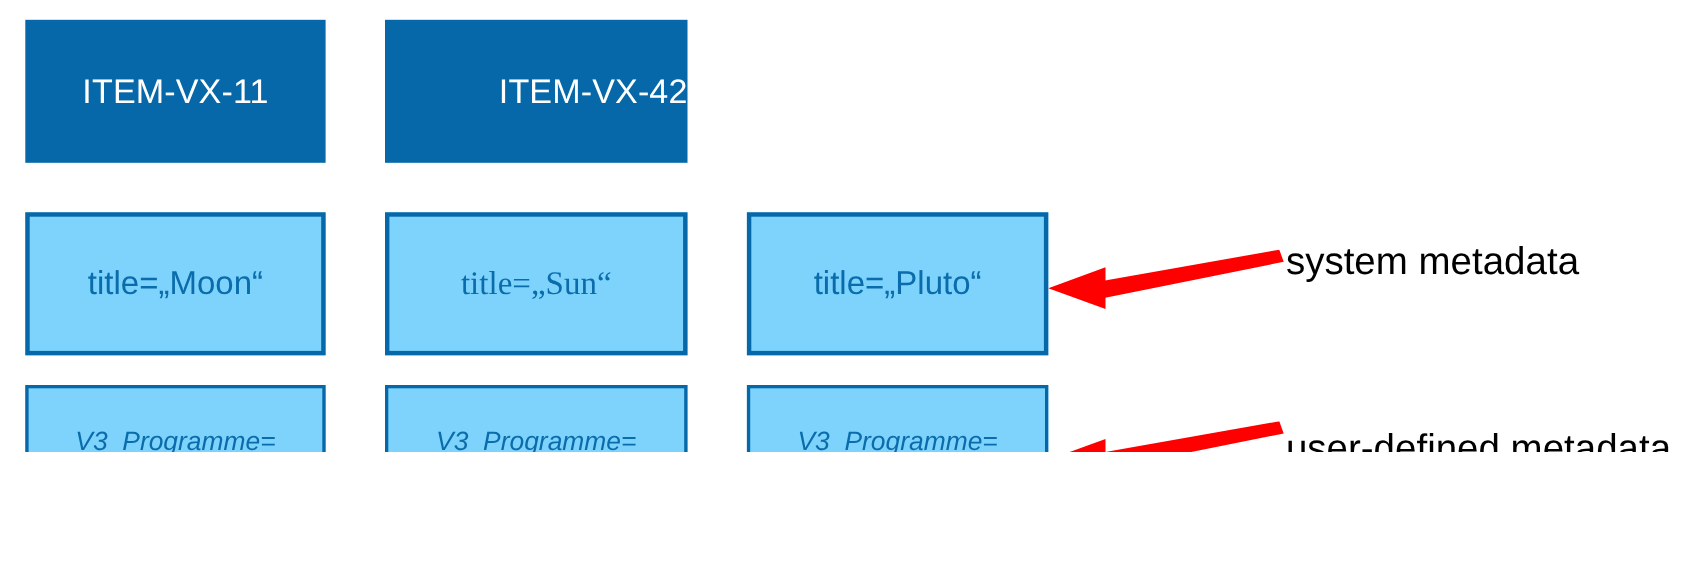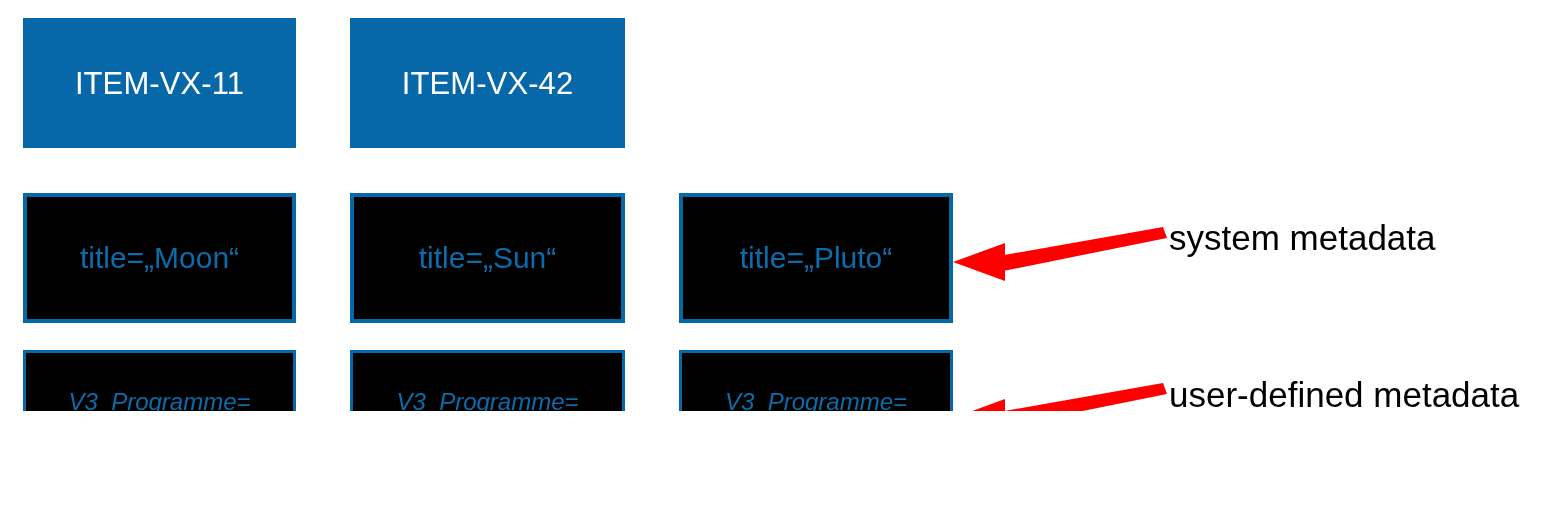--- a/index.html
+++ b/index.html
@@ -37,21 +37,21 @@
     font-size: 31px;
     font-weight: 400;
     letter-spacing: 0.1px;
     line-height: 1;
     white-space: nowrap;
   }
 
   
   .meta-box {
     position: absolute;
-    background: #000000;
+    background: #7dd3fc;
     border: 4px solid #0668a8;
     box-sizing: border-box;
     display: flex;
     align-items: center;
     justify-content: center;
     text-align: center;
   }
   .meta-box.system-row {
     top: 193px;
     height: 130px;
@@ -87,45 +87,45 @@
 
   .callout-label {
     position: absolute;
     left: 1156px;
     color: #000000;
     font-size: 35px;
     line-height: 1;
     white-space: nowrap;
   }
   .callout-label.label-system { top: 220px; }
-  .callout-label.label-user   { top: 377px; text-align: right; }
+  .callout-label.label-user   { top: 390px; text-align: right; }
 </style>
 </head>
 <body>
 
 <div id="canvas">
 
   <div class="item-header" style="left:10px; width:273px;">
     <span class="item-header-label">ITEM-VX-11</span>
   </div>
 
   <div class="meta-box system-row" style="left:10px; width:273px;">
     <span class="meta-text">title=„Moon“</span>
   </div>
 
   <div class="meta-box user-row" style="left:10px; width:273px;">
     <span class="meta-text">V3_Programme=
 „The Universe“</span>
   </div>
 
-  <div class="item-header" style="left:337px; width:275px;">
+  <div class="item-header" style="left:337px; width:275px;justify-content:flex-end;">
     <span class="item-header-label">ITEM-VX-42</span>
   </div>
 
-  <div class="meta-box system-row" style="left:337px; width:275px;">
+  <div class="meta-box system-row" style="left:337px; width:275px;font-family:Liberation Serif, serif;">
     <span class="meta-text">title=„Sun“</span>
   </div>
 
   <div class="meta-box user-row" style="left:337px; width:275px;">
     <span class="meta-text">V3_Programme=
 „The Universe“</span>
   </div>
 
 
   <div class="meta-box system-row" style="left:666px; width:274px;align-items:center;">

